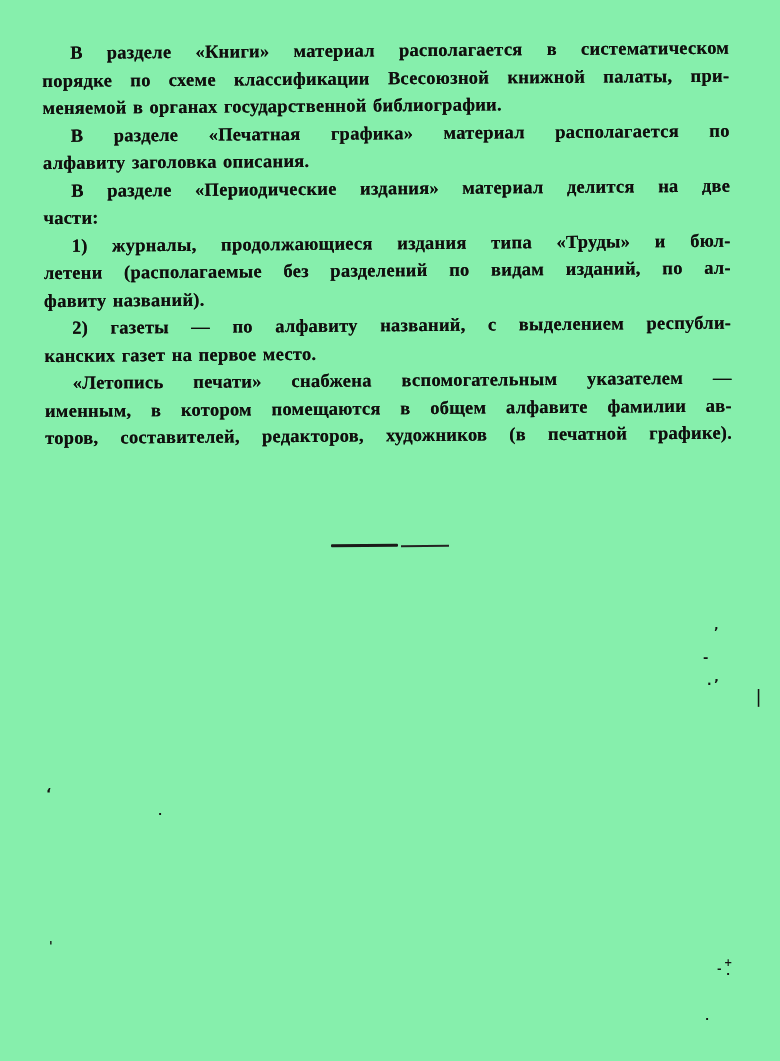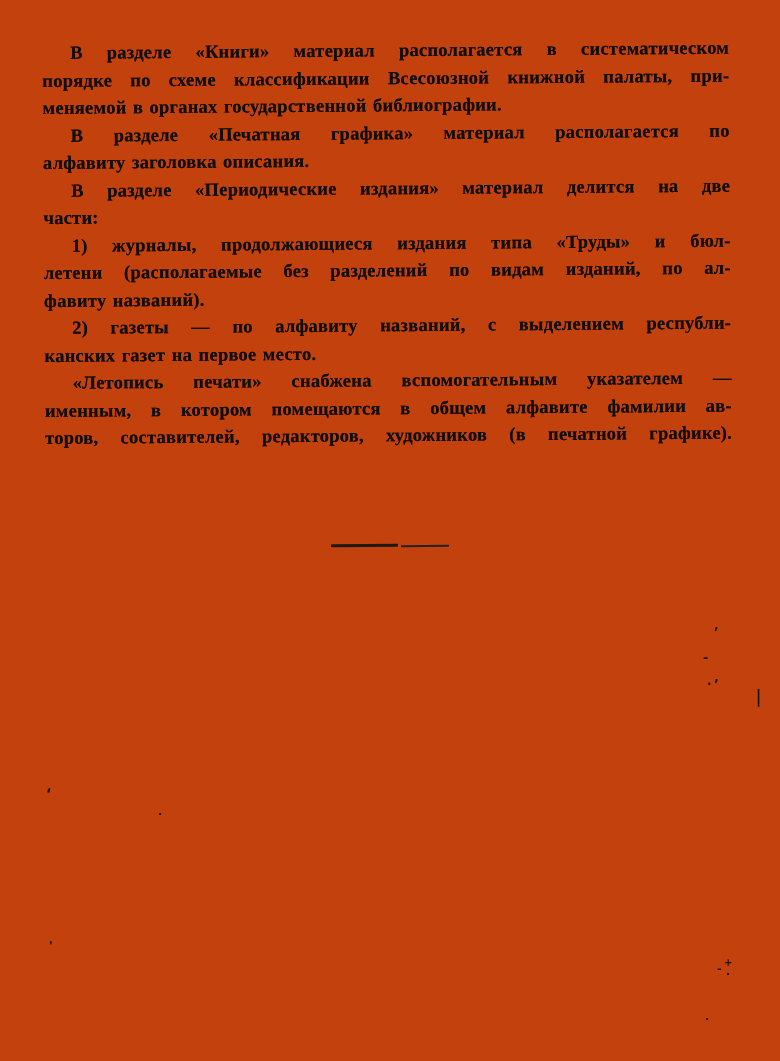--- a/index.html
+++ b/index.html
@@ -4,21 +4,21 @@
 <style>
   html, body {
     margin: 0;
     padding: 0;
     background: #ffffff;
   }
   .page {
     position: relative;
     width: 780px;
     height: 1061px;
-    background: #c2410c;
+    background: #86efac;
     overflow: hidden;
     font-family: "Liberation Serif", "DejaVu Serif", serif;
   }
   
   .textblock {
     position: absolute;
     left: 42px;
     top: 40px;
     width: 687px;
     color: #151413;

